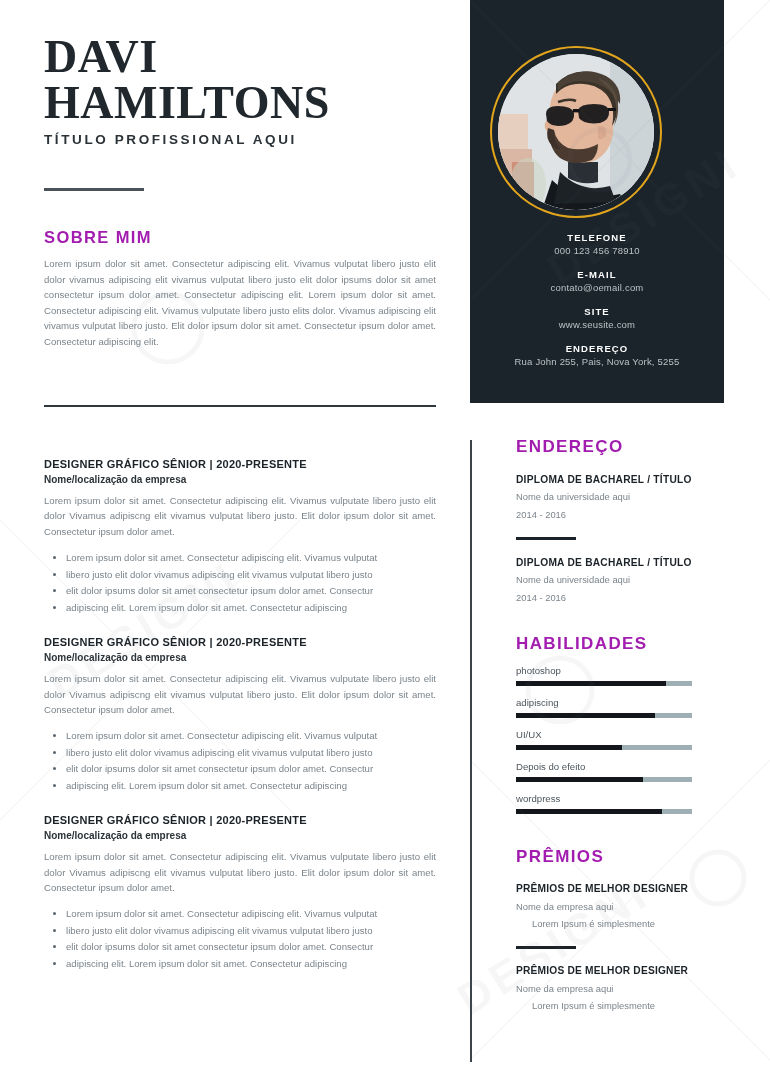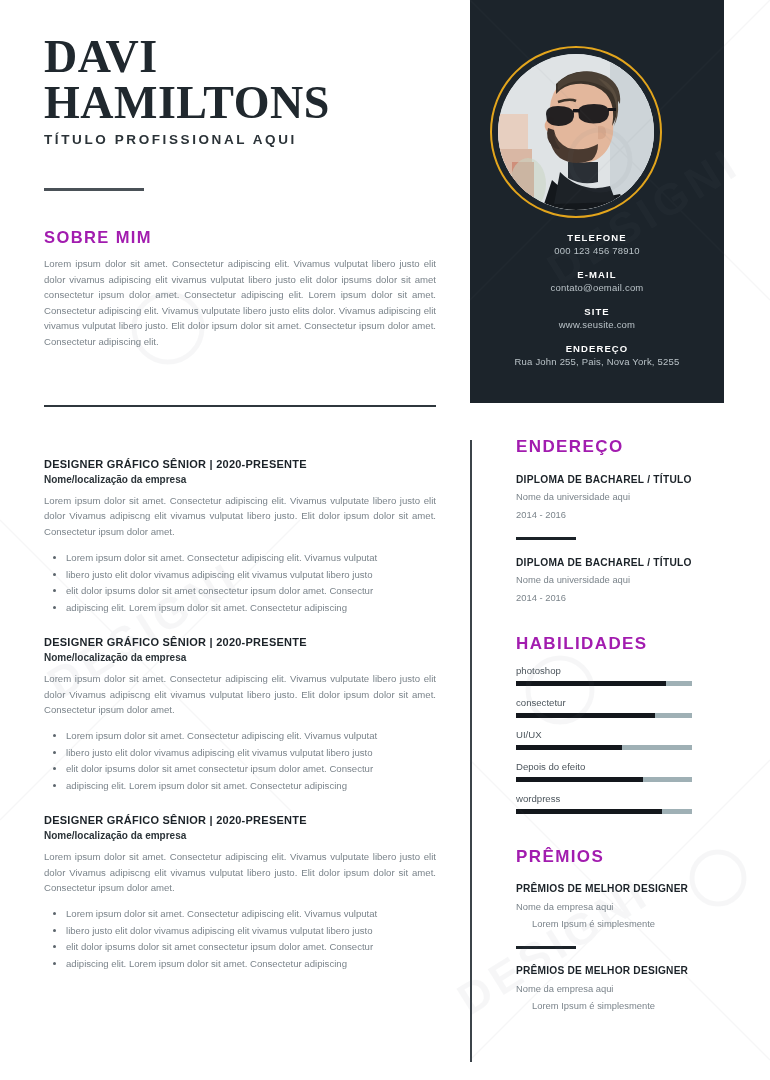--- a/index.html
+++ b/index.html
@@ -269,21 +269,21 @@
 
     <div class="sec-h skills-h">HABILIDADES</div>
 
     <div class="skill">
       <div class="skill-name">photoshop</div>
       <div class="skill-track">
         <div class="skill-fill" style="width: 85%;"></div>
       </div>
     </div>
     <div class="skill">
-      <div class="skill-name">consectetur</div>
+      <div class="skill-name">adipiscing</div>
       <div class="skill-track">
         <div class="skill-fill" style="width: 79%;"></div>
       </div>
     </div>
     <div class="skill">
       <div class="skill-name">UI/UX</div>
       <div class="skill-track">
         <div class="skill-fill" style="width: 60%;"></div>
       </div>
     </div>

